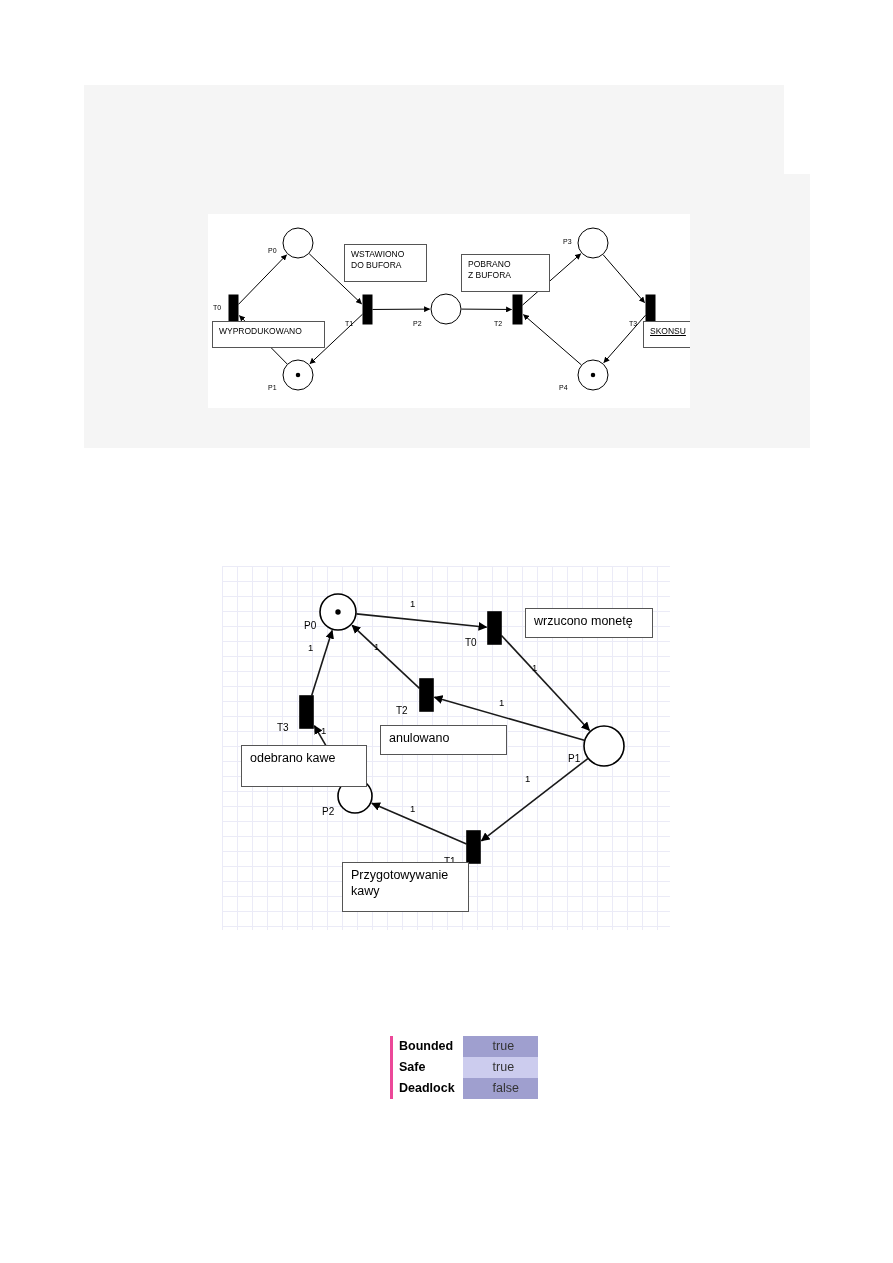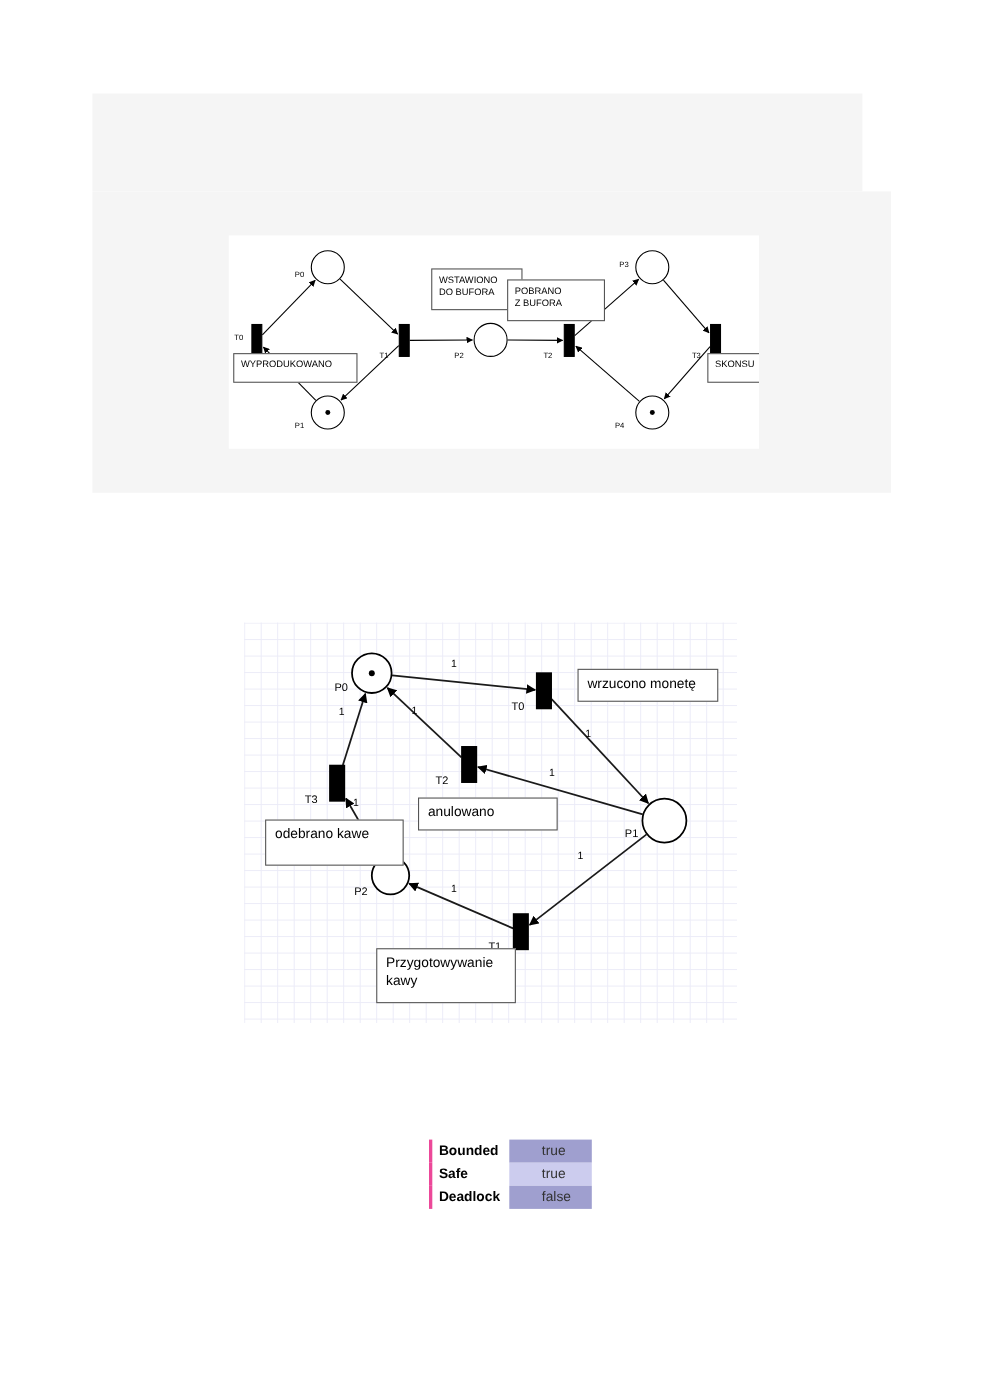--- a/index.html
+++ b/index.html
@@ -179,32 +179,32 @@
         <span class="lbl" style="left: 60px; top: 170px;">P1</span>
         <span class="lbl" style="left: 205px; top: 106px;">P2</span>
         <span class="lbl" style="left: 355px; top: 24px;">P3</span>
         <span class="lbl" style="left: 351px; top: 170px;">P4</span>
         <span class="lbl" style="left: 5px; top: 90px;">T0</span>
         <span class="lbl" style="left: 137px; top: 106px;">T1</span>
         <span class="lbl" style="left: 286px; top: 106px;">T2</span>
         <span class="lbl" style="left: 421px; top: 106px;">T3</span>
       </div>
     <div id="net1-boxes">
-        <div class="tbox" style="left: 136px; top: 30px; width: 83px; height: 38px; margin-left: 48px;">
+        <div class="tbox" style="left: 136px; top: 30px; width: 83px; height: 38px;">
           <div>WSTAWIONO</div>
           <div>DO BUFORA</div>
         </div>
         <div class="tbox" style="left: 253px; top: 40px; width: 89px; height: 38px;">
           <div>POBRANO</div>
           <div>Z BUFORA</div>
         </div>
         <div class="tbox" style="left: 4px; top: 107px; width: 113px; height: 27px;">
           <div>WYPRODUKOWANO</div>
         </div>
-        <div class="tbox" style="left: 435px; top: 107px; width: 90px; height: 27px;">
+        <div class="tbox" style="left: 435px; top: 107px; width: 90px; height: 27px; text-decoration: underline;">
           <div>SKONSU</div>
         </div>
       </div>
   </div>
 
   <div class="net2-canvas d2" id="net2-canvas">
     <svg class="svg-layer" id="net2-svg" width="448" height="364">
       <defs>
         <marker id="ah2" viewBox="0 0 10 10" refX="9" refY="5" markerWidth="5.5" markerHeight="5.5" orient="auto-start-reverse">
           <path d="M 0 0 L 10 5 L 0 10 z" fill="#000"></path>

